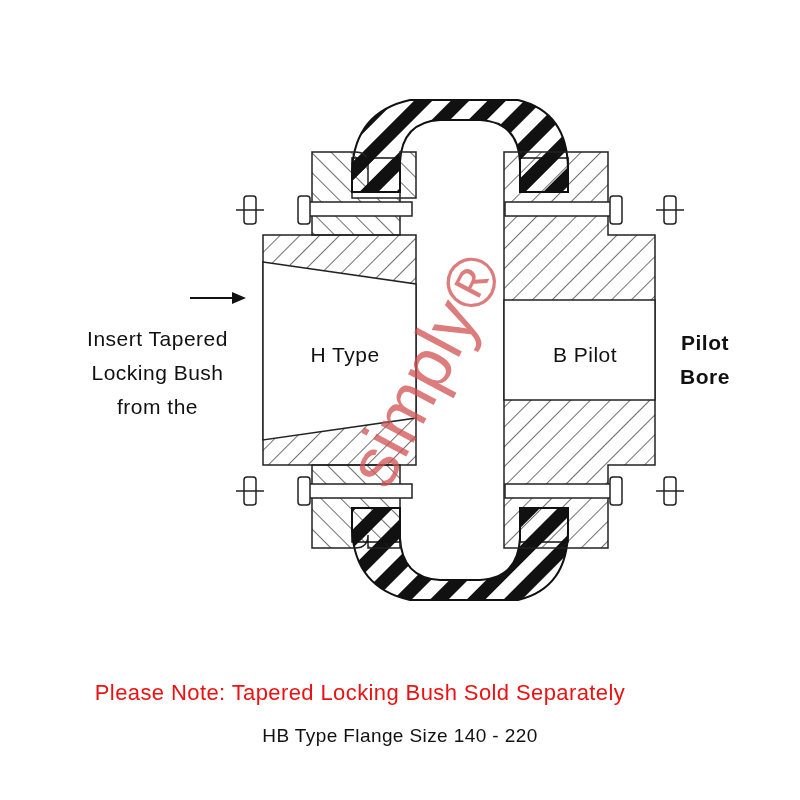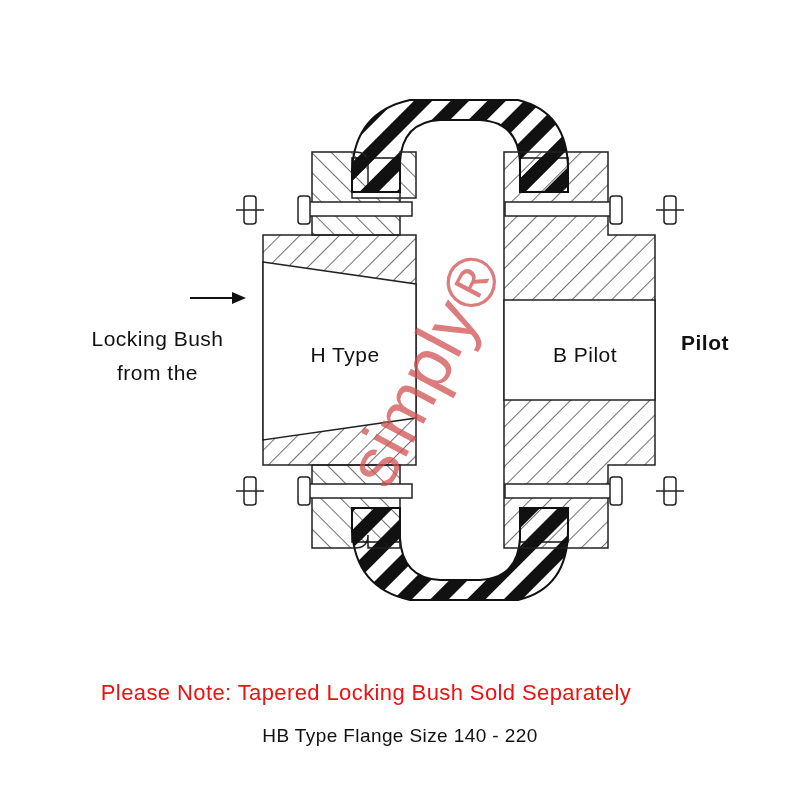--- a/index.html
+++ b/index.html
@@ -1,19 +1,19 @@
 <!DOCTYPE html>
 <html><head>
 <meta charset="utf-8">
 <style>
   html, body { margin:0; padding:0; background:#ffffff; }
   body { width:800px; height:800px; position:relative; overflow:hidden; font-family:"Liberation Sans", sans-serif; }
   svg.diagram { position:absolute; left:0; top:0; }
   .lbl { position:absolute; color:#111; font-size:21px; text-align:center; line-height:34px; letter-spacing:0.5px; }
-  .note { position:absolute; left:6px; width:720px; top:680px; text-align:center; color:#ee1111; font-size:22px; letter-spacing:0.4px; }
+  .note { position:absolute; left:0; width:720px; top:680px; text-align:center; color:#ee1111; font-size:22px; letter-spacing:0.4px; }
   .title { position:absolute; left:0; width:800px; top:725px; text-align:center; color:#111; font-size:19px; letter-spacing:0.4px; }
   .wm { position:absolute; left:300px; top:330px; transform:rotate(-62deg); transform-origin:center; color:rgba(210,80,80,0.75); font-size:70px; }
 </style>
 </head>
 <body>
 
 <svg class="diagram" width="800" height="800" viewBox="0 0 800 800">
   <defs>
     <pattern id="hatch" patternUnits="userSpaceOnUse" width="14" height="14" patternTransform="rotate(45)">
       <line x1="0" y1="0" x2="0" y2="14" stroke="#222" stroke-width="1.3"></line>
@@ -64,23 +64,25 @@
 
   <g>
     <line x1="190" y1="298" x2="232" y2="298" stroke="#111" stroke-width="2"></line>
     <polygon points="232,292 246,298 232,304" fill="#111"></polygon>
   </g>
 </svg>
 
 <div class="wm">simply®</div>
 
 <div class="lbl" style="left:60px;top:322px;width:195px;">
+  <div>Insert Tapered</div>
   <div>Locking Bush</div>
   <div>from the</div>
 </div>
 <div class="lbl" style="left:290px;top:338px;width:110px;">H Type</div>
 <div class="lbl" style="left:530px;top:338px;width:110px;">B Pilot</div>
 <div class="lbl" style="left:665px;top:326px;width:80px;font-weight:bold;">
   <div>Pilot</div>
+  <div>Bore</div>
 </div>
 
 <div class="note">Please Note: Tapered Locking Bush Sold Separately</div>
 <div class="title">HB Type Flange Size 140 - 220</div>
 
 </body></html>

